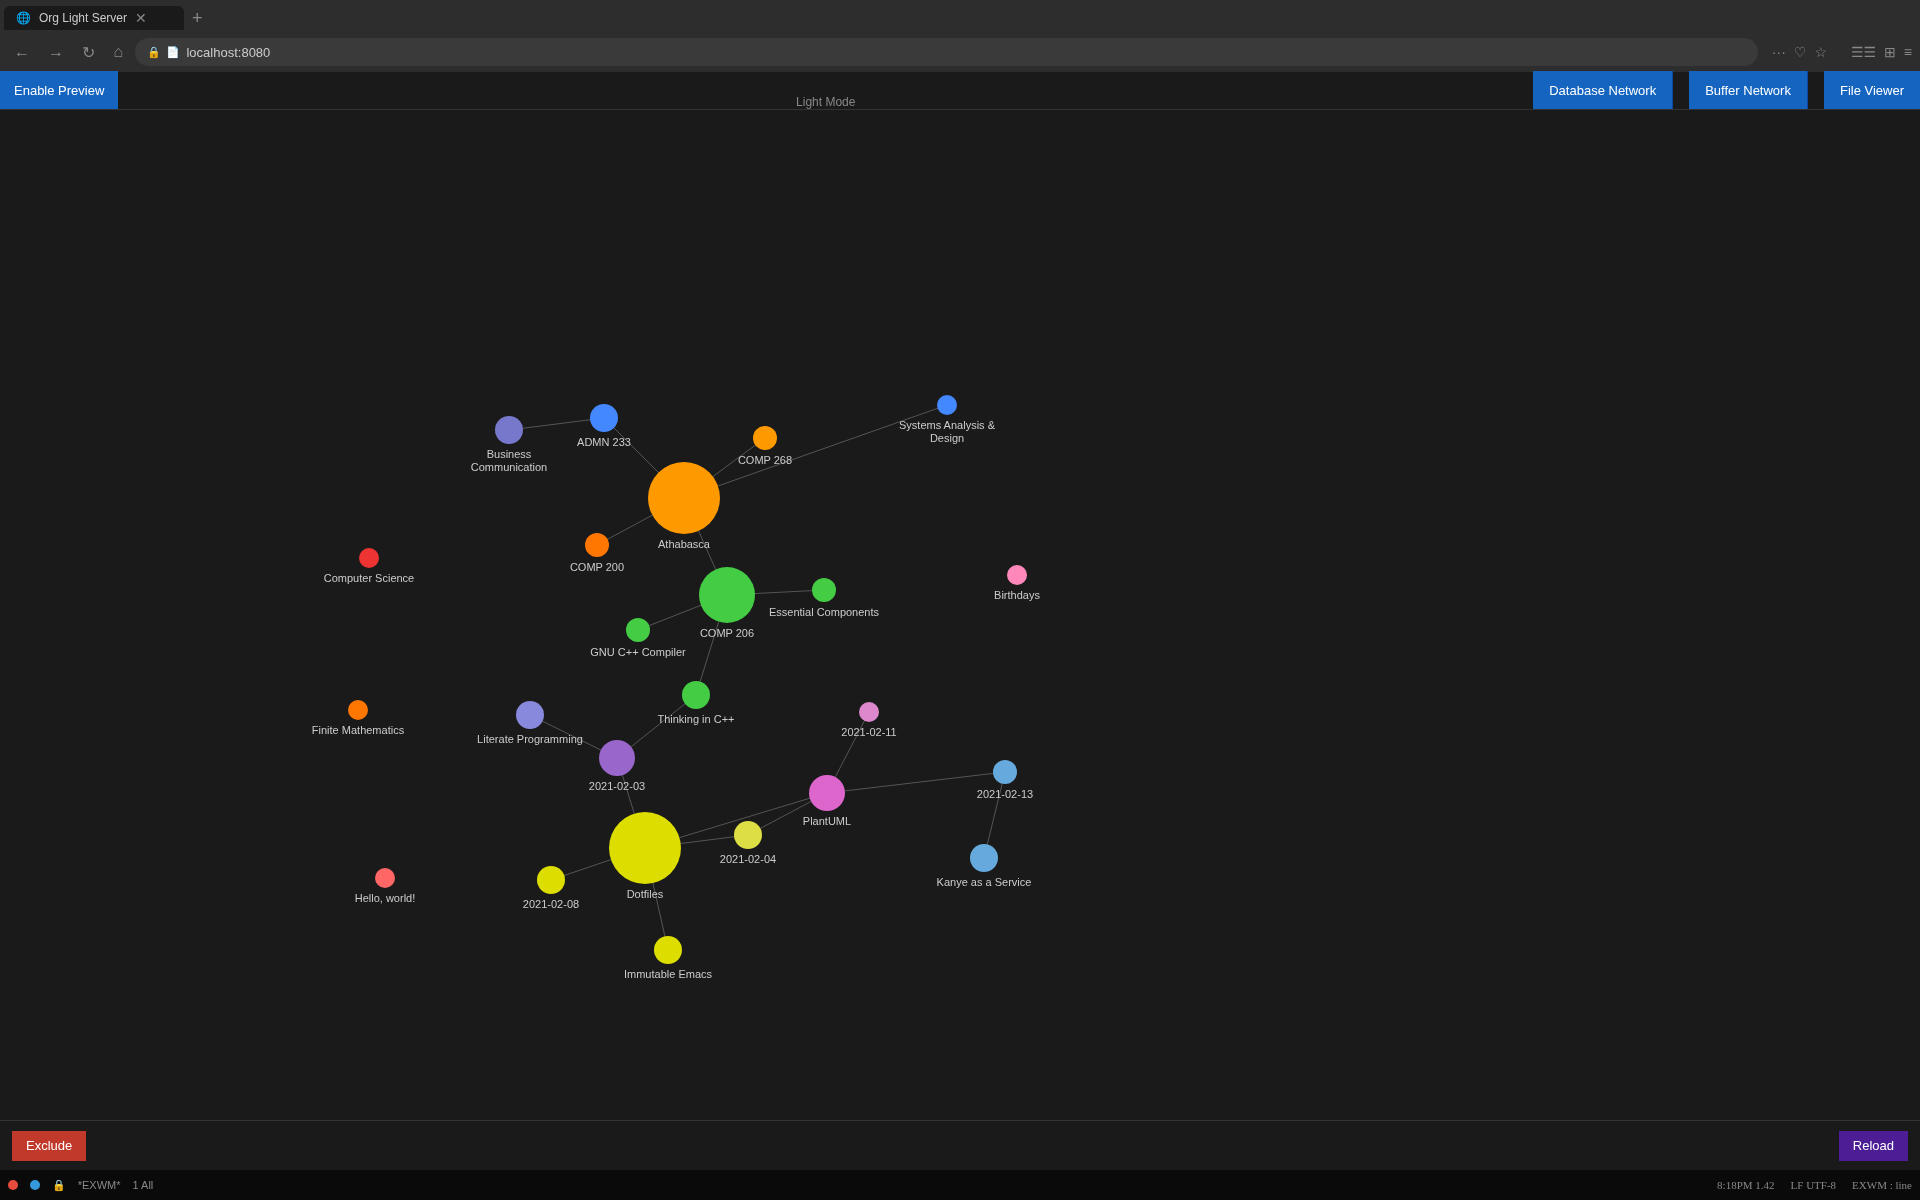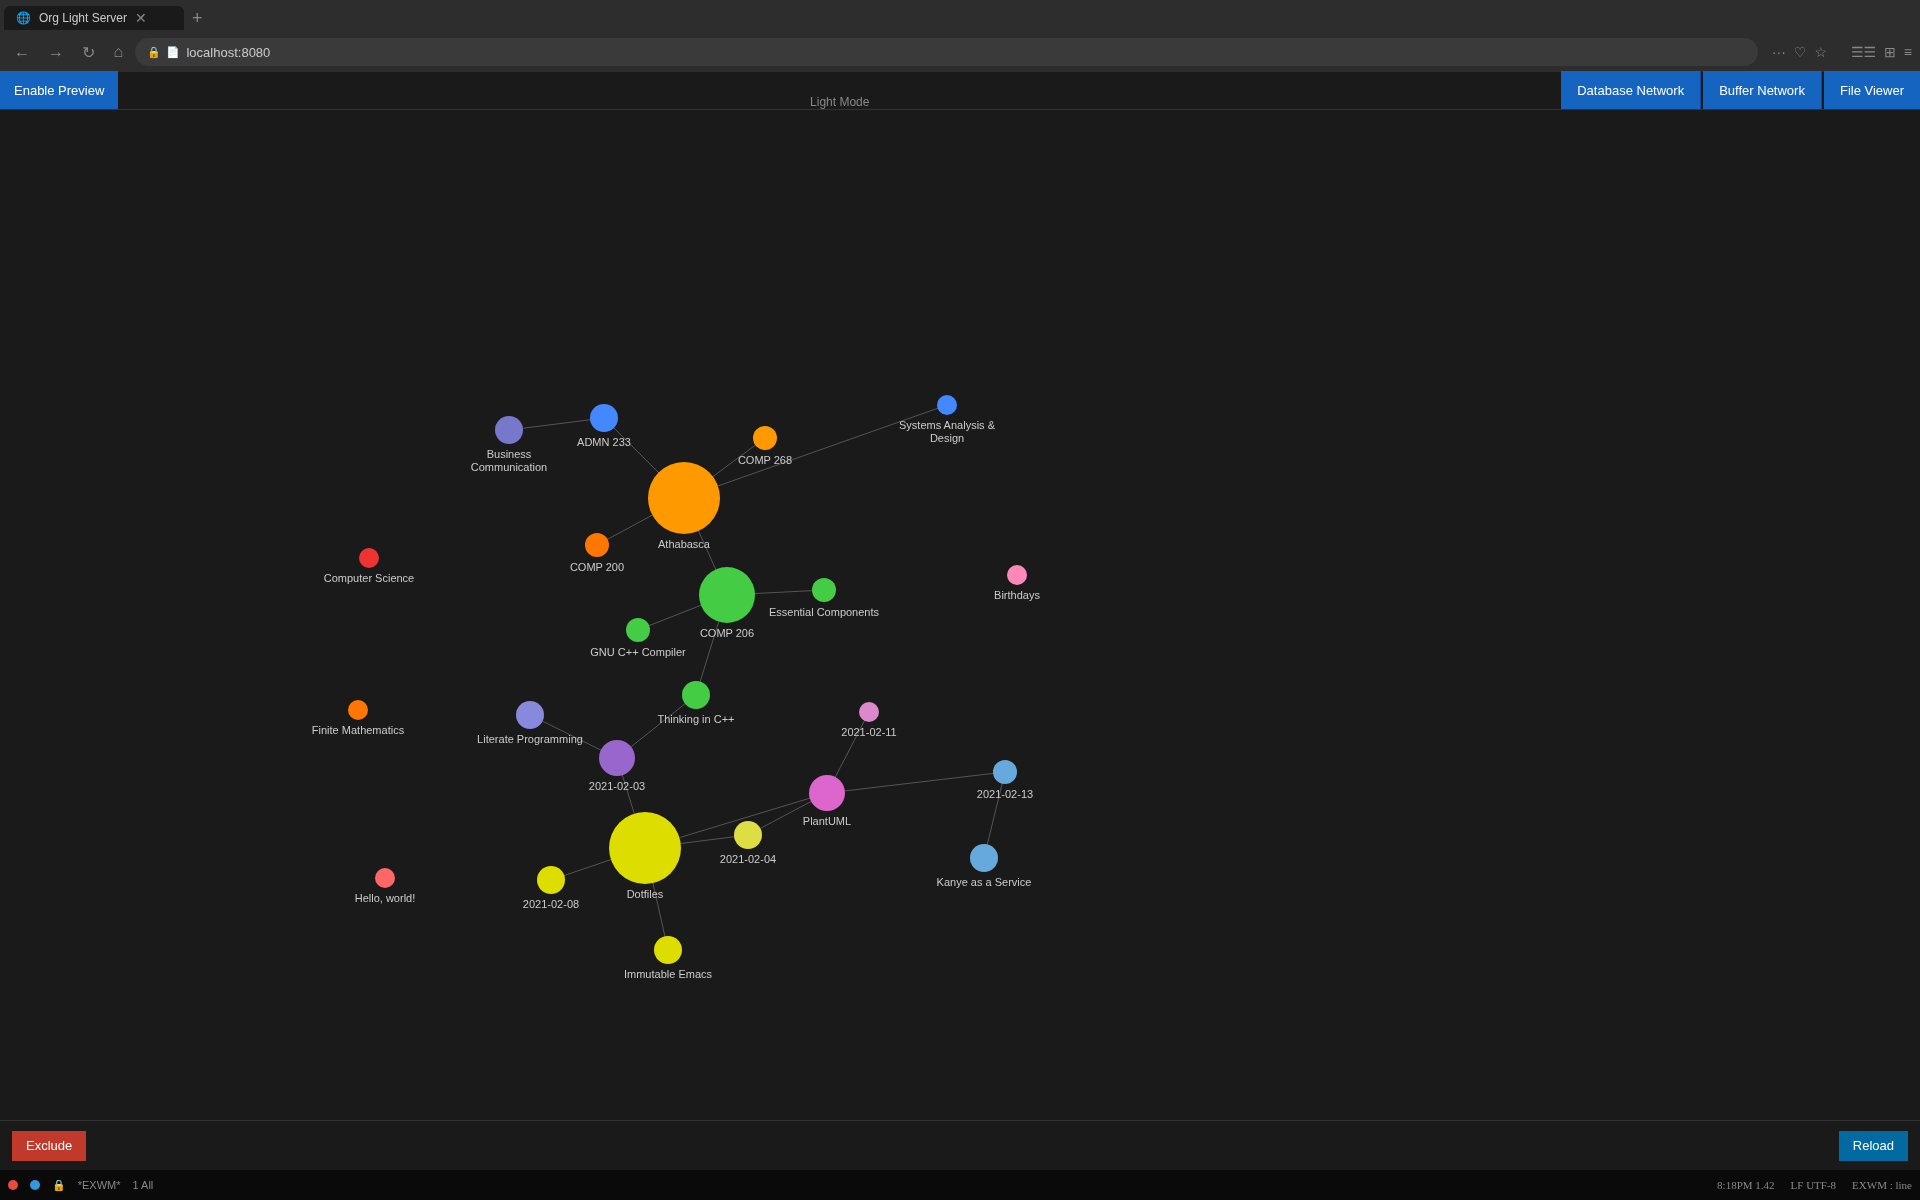--- a/index.html
+++ b/index.html
@@ -15,35 +15,35 @@
     .nav-btn { background: none; border: none; color: #888; cursor: pointer; font-size: 16px; padding: 4px 6px; border-radius: 4px; }
     #address-bar-container { display: flex; align-items: center; flex: 1; background: #3a3a3a; border-radius: 20px; padding: 4px 12px; gap: 6px; height: 28px; }
     #address-bar { background: none; border: none; color: #ccc; font-size: 13px; flex: 1; outline: none; }
     #nav-right { display: flex; align-items: center; gap: 8px; color: #888; font-size: 14px; margin-left: 8px; }
 
     
     #app-toolbar { display: flex; align-items: flex-end; justify-content: space-between; background: #1a1a1a; border-bottom: 1px solid #333; height: 38px; }
     #toolbar-left { display: flex; }
     #enable-preview-btn { background: #1565c0; color: white; border: none; padding: 8px 14px; cursor: pointer; font-size: 13px; height: 38px; }
     #toolbar-center { color: #888; font-size: 12px; }
-    #toolbar-right { display: flex; gap: 2px; }
+    #toolbar-right { display: flex; gap: 16px; }
     .tab-btn { background: #1565c0; color: white; border: none; padding: 8px 16px; cursor: pointer; font-size: 13px; height: 38px; border-right: 1px solid #0d47a1; }
     .tab-btn:last-child { border-right: none; }
 
     
     #main-canvas { position: relative; width: 100%; height: calc(1200px - 32px - 40px - 38px - 50px - 30px); background: #1a1a1a; overflow: hidden; }
 
     
     #network-svg { position: absolute; top: 0; left: 0; width: 100%; height: 100%; }
 
     
     #filter-bar { position: absolute; bottom: 30px; left: 0; right: 0; background: #1a1a1a; border-top: 1px solid #333; height: 50px; display: flex; align-items: center; padding: 0 12px; gap: 8px; }
     #filter-input { background: #0d0d0d; border: 1px solid #555; color: #ccc; padding: 6px 12px; font-size: 13px; width: 320px; outline: none; height: 30px; }
     #exclude-btn { background: #c0392b; color: white; border: none; padding: 6px 14px; cursor: pointer; font-size: 13px; height: 30px; }
-    #reload-btn { position: absolute; right: 12px; background: #0369a1; color: white; border: none; padding: 6px 14px; cursor: pointer; font-size: 13px; height: 30px; }
+    #reload-btn { position: absolute; right: 12px; background: #4c1d95; color: white; border: none; padding: 6px 14px; cursor: pointer; font-size: 13px; height: 30px; }
 
     
     #status-bar { position: absolute; bottom: 0; left: 0; right: 0; background: #0a0a0a; height: 30px; display: flex; align-items: center; padding: 0 8px; gap: 12px; font-size: 11px; color: #888; }
     .status-dot { width: 10px; height: 10px; border-radius: 50%; }
     .dot-red { background: #e74c3c; }
     .dot-blue { background: #3498db; }
     #status-right { margin-left: auto; display: flex; gap: 16px; font-family: Liberation Serif, serif; }
 
     
     .node-label { font-size: 11px; fill: #cccccc; text-anchor: middle; }

